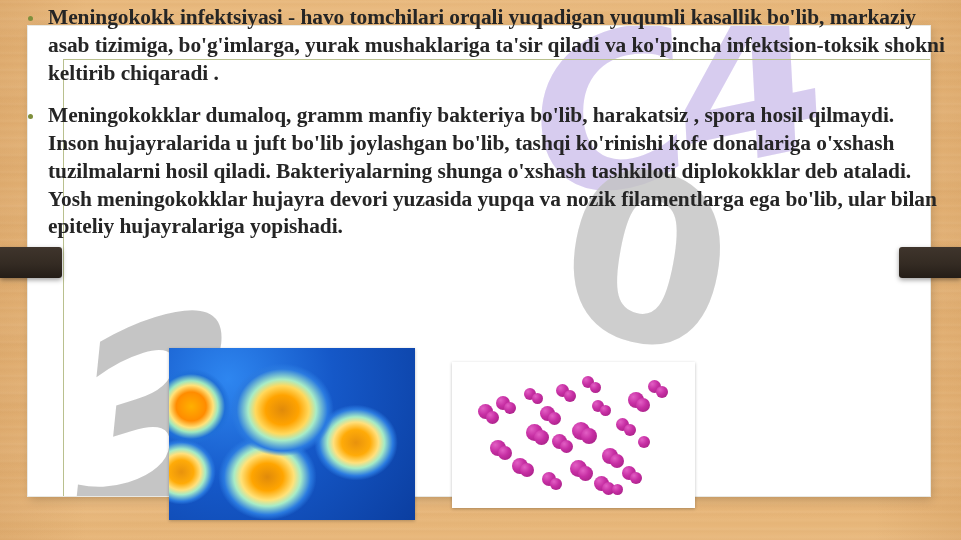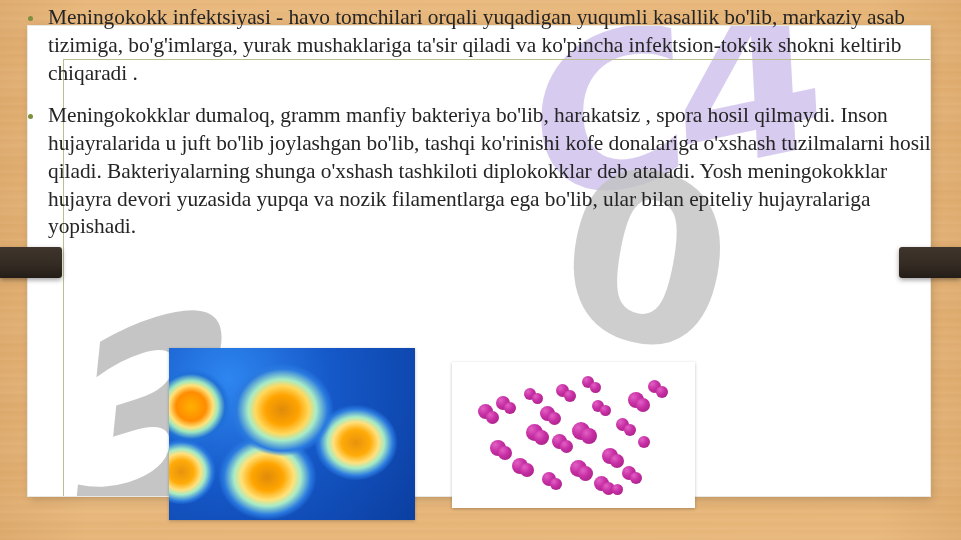--- a/index.html
+++ b/index.html
@@ -101,20 +101,21 @@
     transform:skewY(14deg) skewX(-10deg);
     line-height:1;white-space:nowrap;
   }
 
   
   .body-text{
     position:absolute;left:0;top:0;width:961px;
     padding:4px 14px 0 14px;
     box-sizing:border-box;
     z-index:6;
+    font-weight:bold;
   }
   ul.bullets{
     margin:0;padding:0;list-style:none;
   }
   ul.bullets > li{
     position:relative;
     padding-left:34px;
     margin:0 0 14px 0;
     font-size:21.4px;
     line-height:1.305;

